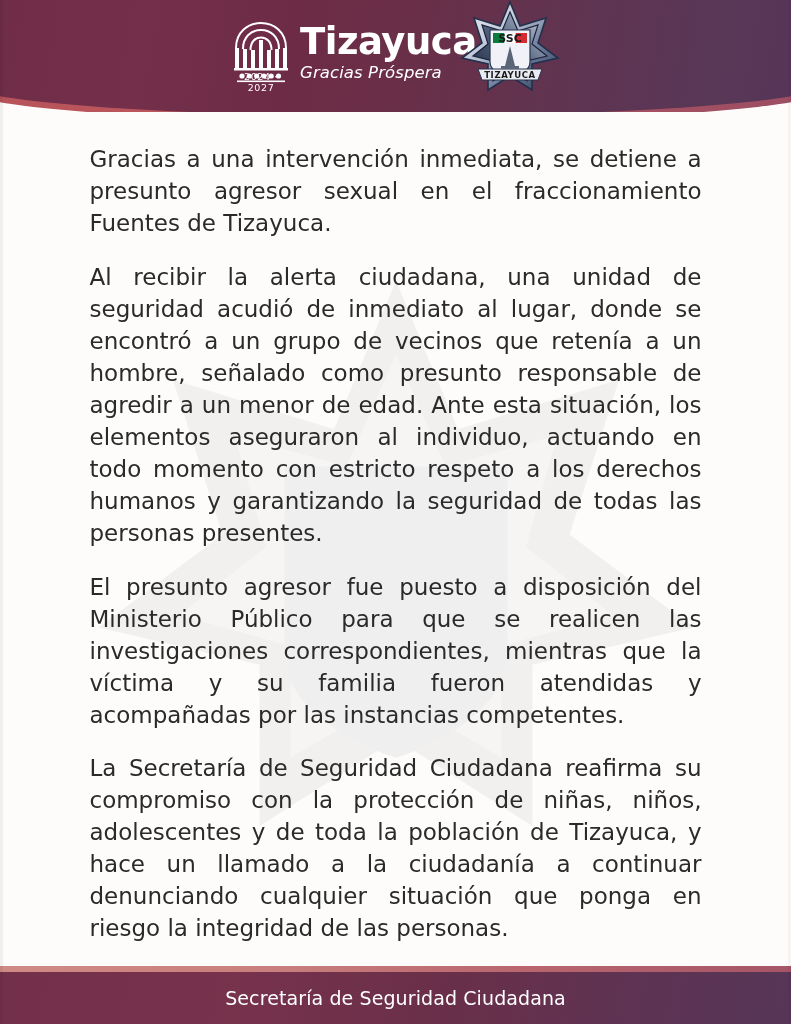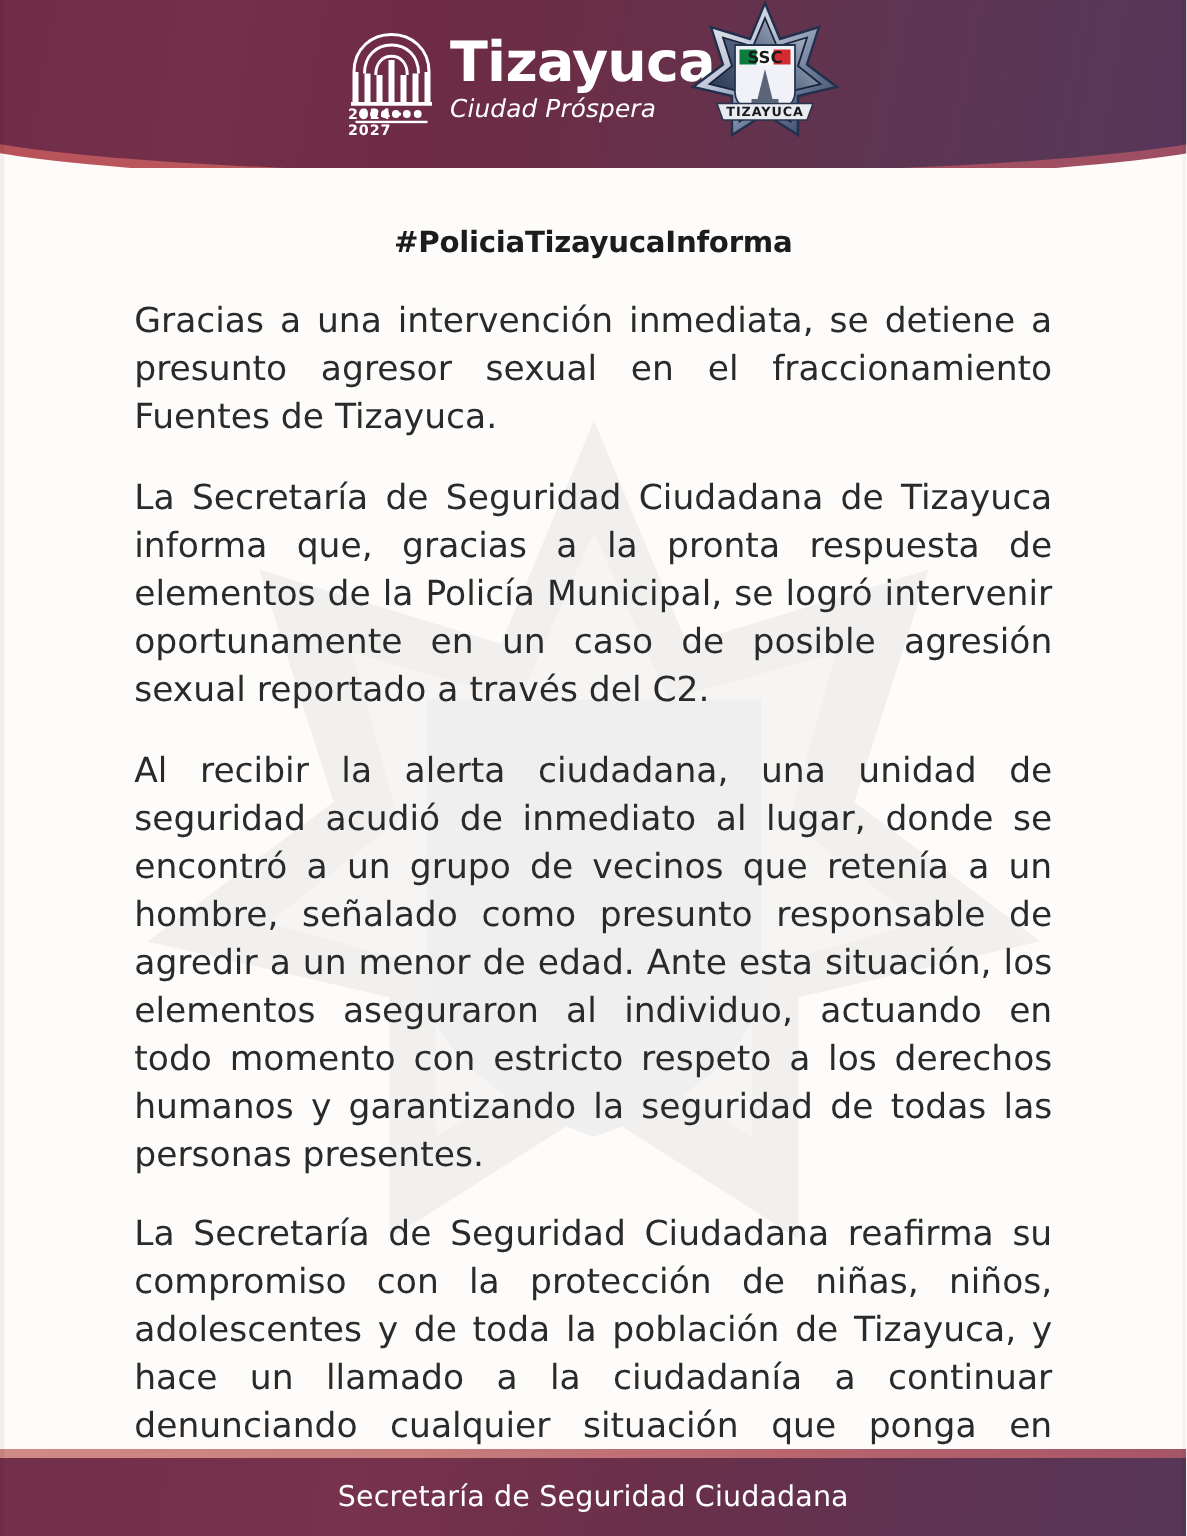--- a/index.html
+++ b/index.html
@@ -78,23 +78,24 @@
     height: 72px;
     position: relative;
     margin-right: 10px;
   }
   .arch-mark svg { display: block; }
   .year-badge {
     position: absolute;
     bottom: -3px;
     left: 0;
     width: 58px;
+    text-align: center;
     color: #ffffff;
     font-size: 9.5px;
-    font-weight: bold;
+    font-weight: normal;
     letter-spacing: 0.6px;
     font-family: "DejaVu Sans", sans-serif;
   }
   .wordmark {
     display: flex;
     flex-direction: column;
     padding-top: 5px;
   }
   .wordmark-main {
     color: #ffffff;
@@ -287,21 +288,21 @@
             <circle cx="31.9" cy="58" r="2.6"></circle>
             <circle cx="39.2" cy="58" r="2.6"></circle>
             <circle cx="46.5" cy="58" r="2.6"></circle>
           </g>
           <rect x="5" y="62.5" width="48" height="1.6" fill="#ffffff"></rect>
         </svg>
         <div class="year-badge">2024 · 2027</div>
       </div>
       <div class="wordmark">
         <span class="wordmark-main">Tizayuca</span>
-        <span class="wordmark-sub">Ciudad Próspera</span>
+        <span class="wordmark-sub">Gracias Próspera</span>
       </div>
     </div>
 
     <div class="badge-mark">
       <svg width="100" height="95" viewBox="0 0 100 95">
         <defs>
           <linearGradient id="starG" x1="0" y1="0" x2="1" y2="1">
             <stop offset="0%" stop-color="#f2f4f8"></stop>
             <stop offset="35%" stop-color="#c3cada"></stop>
             <stop offset="65%" stop-color="#6d7d9c"></stop>
@@ -342,26 +343,25 @@
   <div class="content">
 
     <div class="watermark">
       <svg width="620" height="620" viewBox="0 0 100 100">
         <polygon points="50,2 60,26 86,18 78,43 98,58 72,64 72,90 50,76 28,90 28,64 2,58 22,43 14,18 40,26" fill="#3a3a3a"></polygon>
         <polygon points="50,14 58,32 76,27 71,45 85,56 67,61 67,79 50,69 33,79 33,61 15,56 29,45 24,27 42,32" fill="#888888"></polygon>
         <path d="M32 32 L68 32 L68 62 C68 70 59 76 50 79 C41 76 32 70 32 62 Z" fill="#2f2f2f"></path>
       </svg>
     </div>
 
-    <h1 class="doc-title">#PoliciaTizayucaInforma</h1>
 
     <div class="body-text">
       <p class="first">Gracias a una intervención inmediata, se detiene a  presunto agresor sexual en el fraccionamiento Fuentes de Tizayuca.</p>
-      <p>La Secretaría de Seguridad Ciudadana de Tizayuca informa que, gracias a la pronta respuesta de elementos de la Policía Municipal, se logró intervenir oportunamente en un caso de posible agresión sexual reportado a través del C2.</p>
       <p>Al recibir la alerta ciudadana, una unidad de seguridad acudió de inmediato al lugar, donde se encontró a un grupo de vecinos que retenía a un hombre, señalado como presunto responsable de agredir a un menor de edad. Ante esta situación, los elementos aseguraron al individuo, actuando en todo momento con estricto respeto a los derechos humanos y garantizando la seguridad de todas las personas presentes.</p>
+      <p>El presunto agresor fue puesto a disposición del Ministerio Público para que se realicen las investigaciones correspondientes, mientras que la víctima y su familia fueron atendidas y acompañadas por las instancias competentes.</p>
       <p class="last">La Secretaría de Seguridad Ciudadana reafirma su compromiso con la protección de niñas, niños, adolescentes y de toda la población de Tizayuca, y hace un llamado a la ciudadanía a continuar denunciando cualquier situación que ponga en riesgo la integridad de las personas.</p>
     </div>
 
     <div class="signature">
       <div class="sig-line">Secretaría de Seguridad Ciudadana</div>
       <div class="sig-line">Gobierno Municipal de Tizayuca</div>
     </div>
   </div>
 
   <div class="footer">

